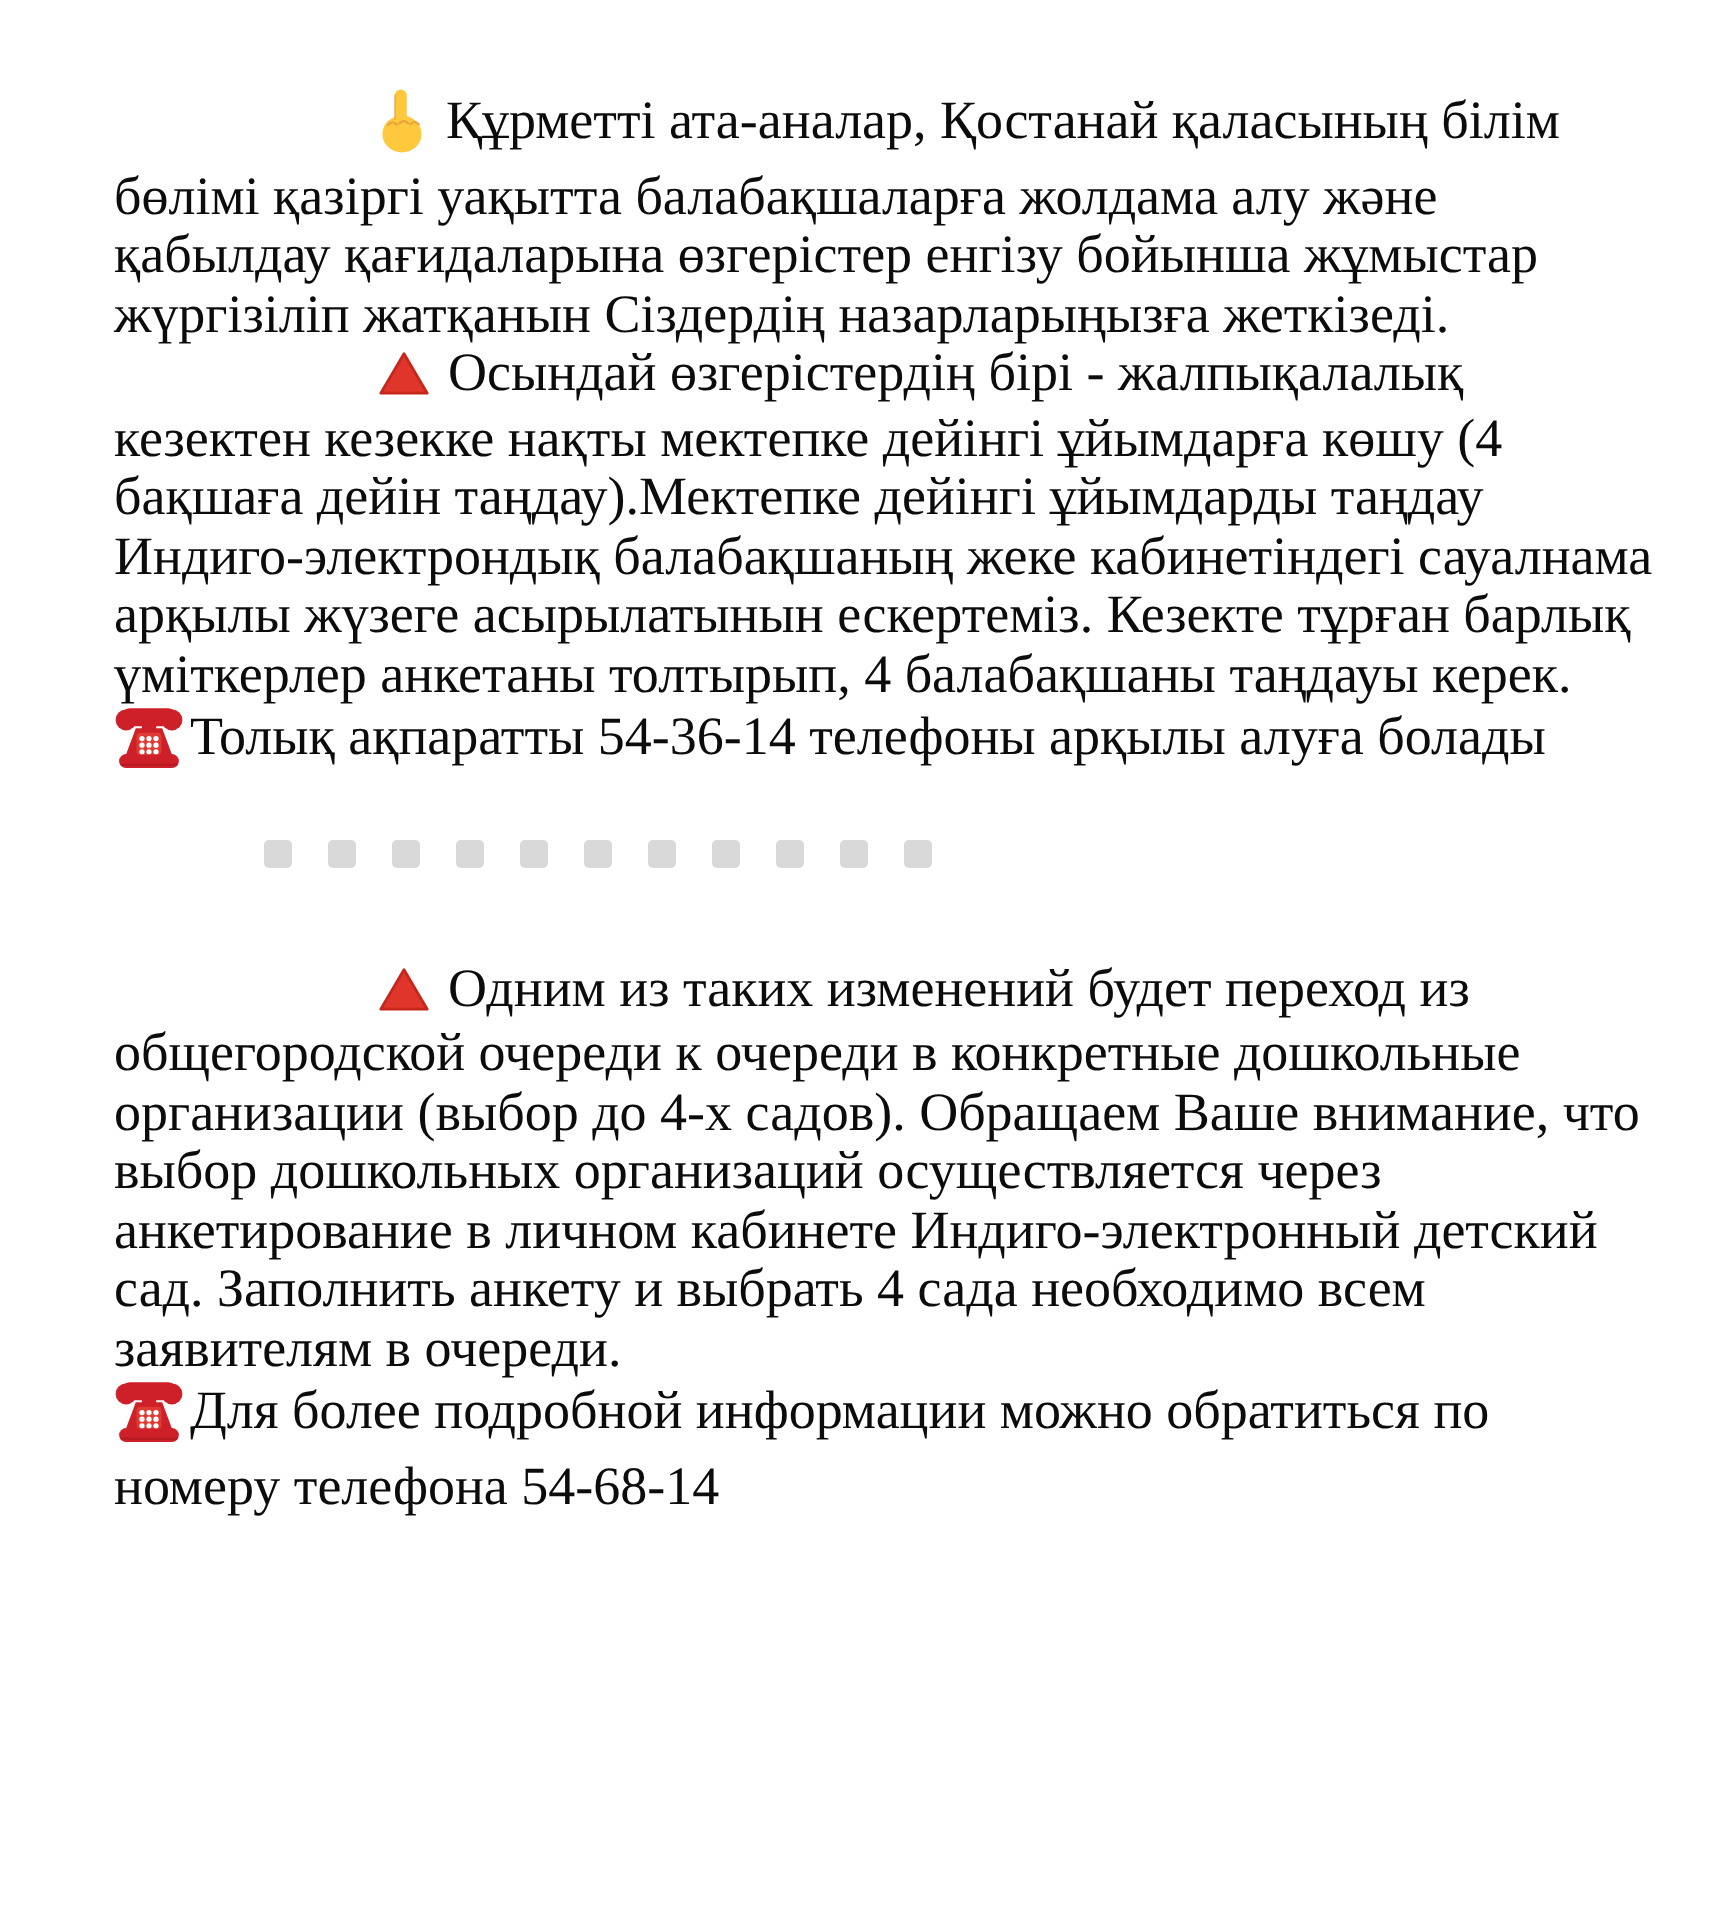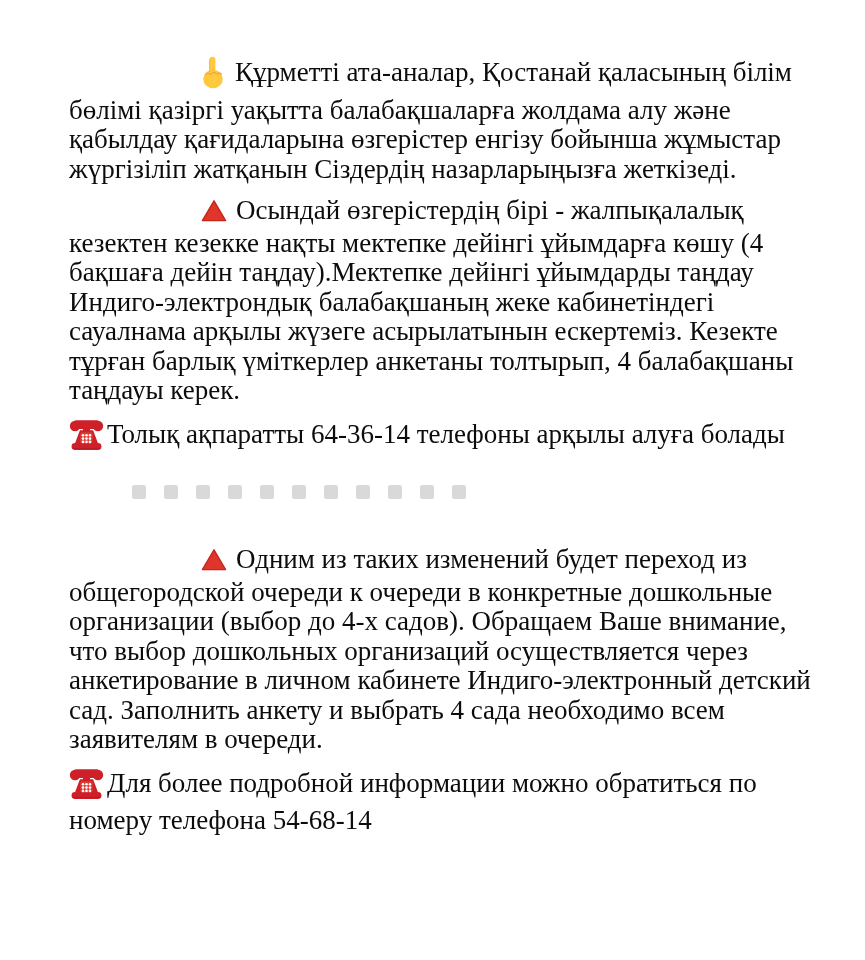--- a/index.html
+++ b/index.html
@@ -9,21 +9,21 @@
     color: #0c0c0c;
     font-family: "Liberation Serif", "DejaVu Serif", serif;
     font-size: 27px;
     line-height: 29.5px;
     overflow: hidden;
   }
   .content {
     padding: 44px 0 0 57px;
     width: 772px;
   }
-  .msg p { margin: 12px; }
+  .msg p { margin: 0; }
   p.indent { text-indent: 66px; }
   .emoji {
     display: inline-block;
     vertical-align: -7px;
   }
   .emoji.hand { margin-right: 10px; vertical-align: -8px; }
   .emoji.tri  { margin-right: 9px;  vertical-align: -3px; }
   .emoji.tel  { margin-right: 3px;  vertical-align: -8px; }
   .separator {
     display: flex;
@@ -80,21 +80,21 @@
 
   <div class="msg">
     <p class="indent"><span class="emoji hand"><svg width="24" height="33" viewBox="0 0 24 33">
             <use href="#icon-hand"></use>
           </svg></span><span>Құрметті ата-аналар, Қостанай қаласының білім бөлімі қазіргі уақытта балабақшаларға жолдама алу және қабылдау қағидаларына өзгерістер енгізу бойынша жұмыстар жүргізіліп жатқанын Сіздердің назарларыңызға жеткізеді.</span></p>
     <p class="indent"><span class="emoji tri"><svg width="26" height="23" viewBox="0 0 26 23">
             <use href="#icon-triangle"></use>
           </svg></span><span>Осындай өзгерістердің бірі - жалпықалалық кезектен кезекке нақты мектепке дейінгі ұйымдарға көшу (4 бақшаға дейін таңдау).Мектепке дейінгі ұйымдарды таңдау Индиго-электрондық балабақшаның жеке кабинетіндегі сауалнама арқылы жүзеге асырылатынын ескертеміз. Кезекте тұрған барлық үміткерлер анкетаны толтырып, 4 балабақшаны таңдауы керек.</span></p>
     <p><span class="emoji tel"><svg width="35" height="33" viewBox="0 0 36 34">
             <use href="#icon-phone"></use>
-          </svg></span><span>Толық ақпаратты 64-36-14 телефоны арқылы алуға болады</span></p>
+          </svg></span><span>Толық ақпаратты 54-36-14 телефоны арқылы алуға болады</span></p>
   </div>
 
   <div class="separator">
       <span class="sq" style="background: rgb(217, 217, 217);"></span>
       <span class="sq" style="background: rgb(217, 217, 217);"></span>
       <span class="sq" style="background: rgb(217, 217, 217);"></span>
       <span class="sq" style="background: rgb(217, 217, 217);"></span>
       <span class="sq" style="background: rgb(217, 217, 217);"></span>
       <span class="sq" style="background: rgb(217, 217, 217);"></span>
       <span class="sq" style="background: rgb(217, 217, 217);"></span>

